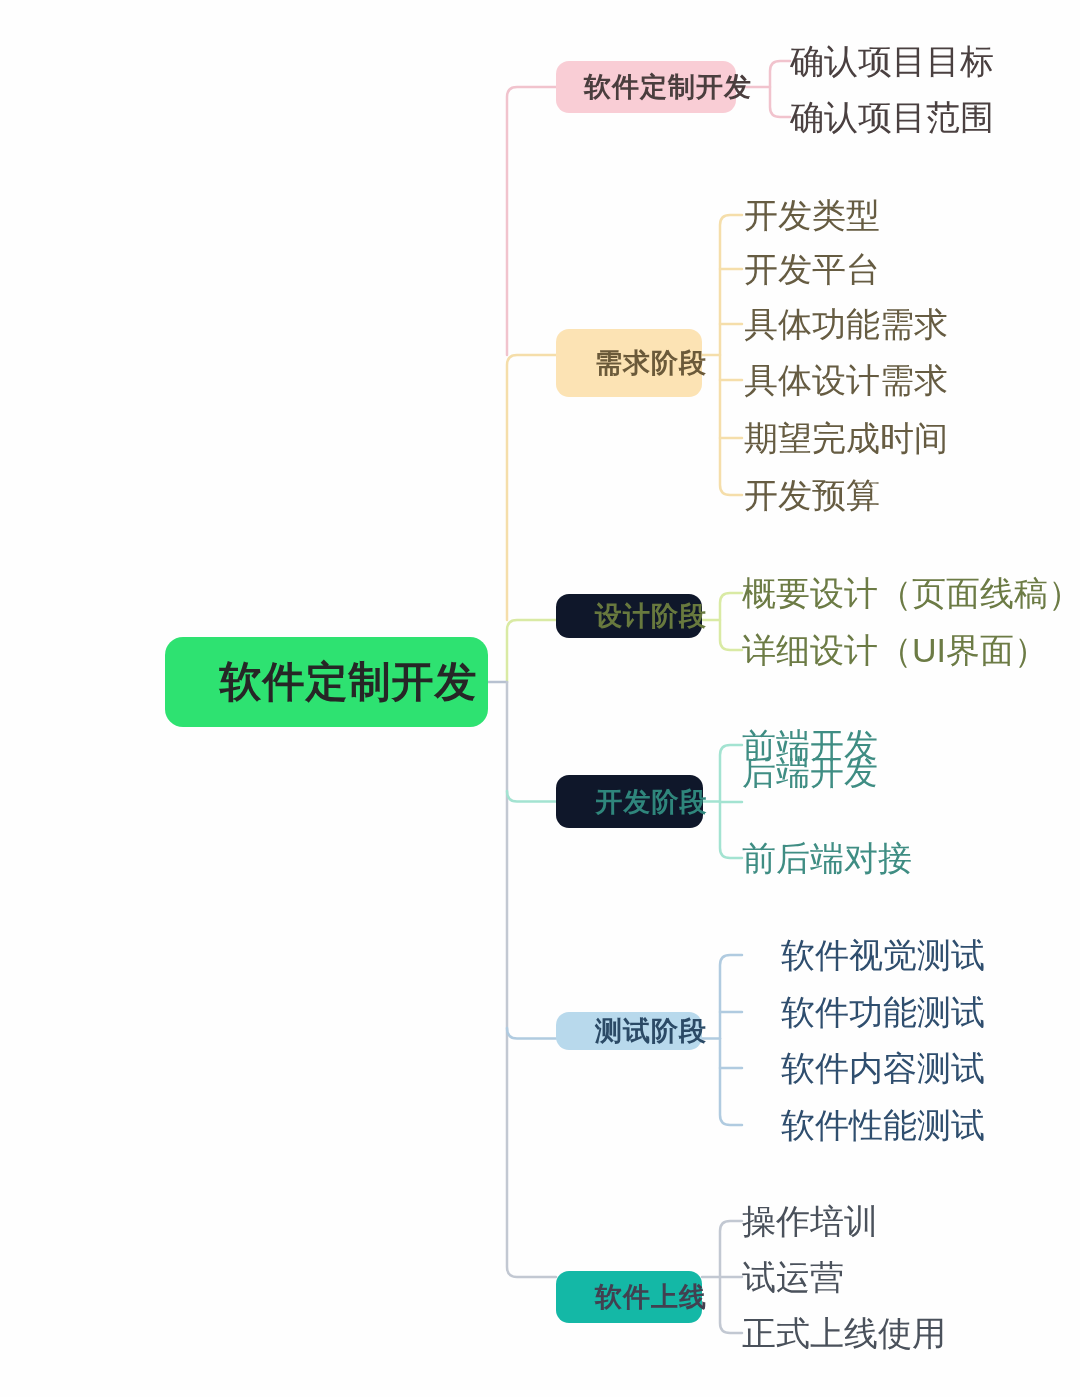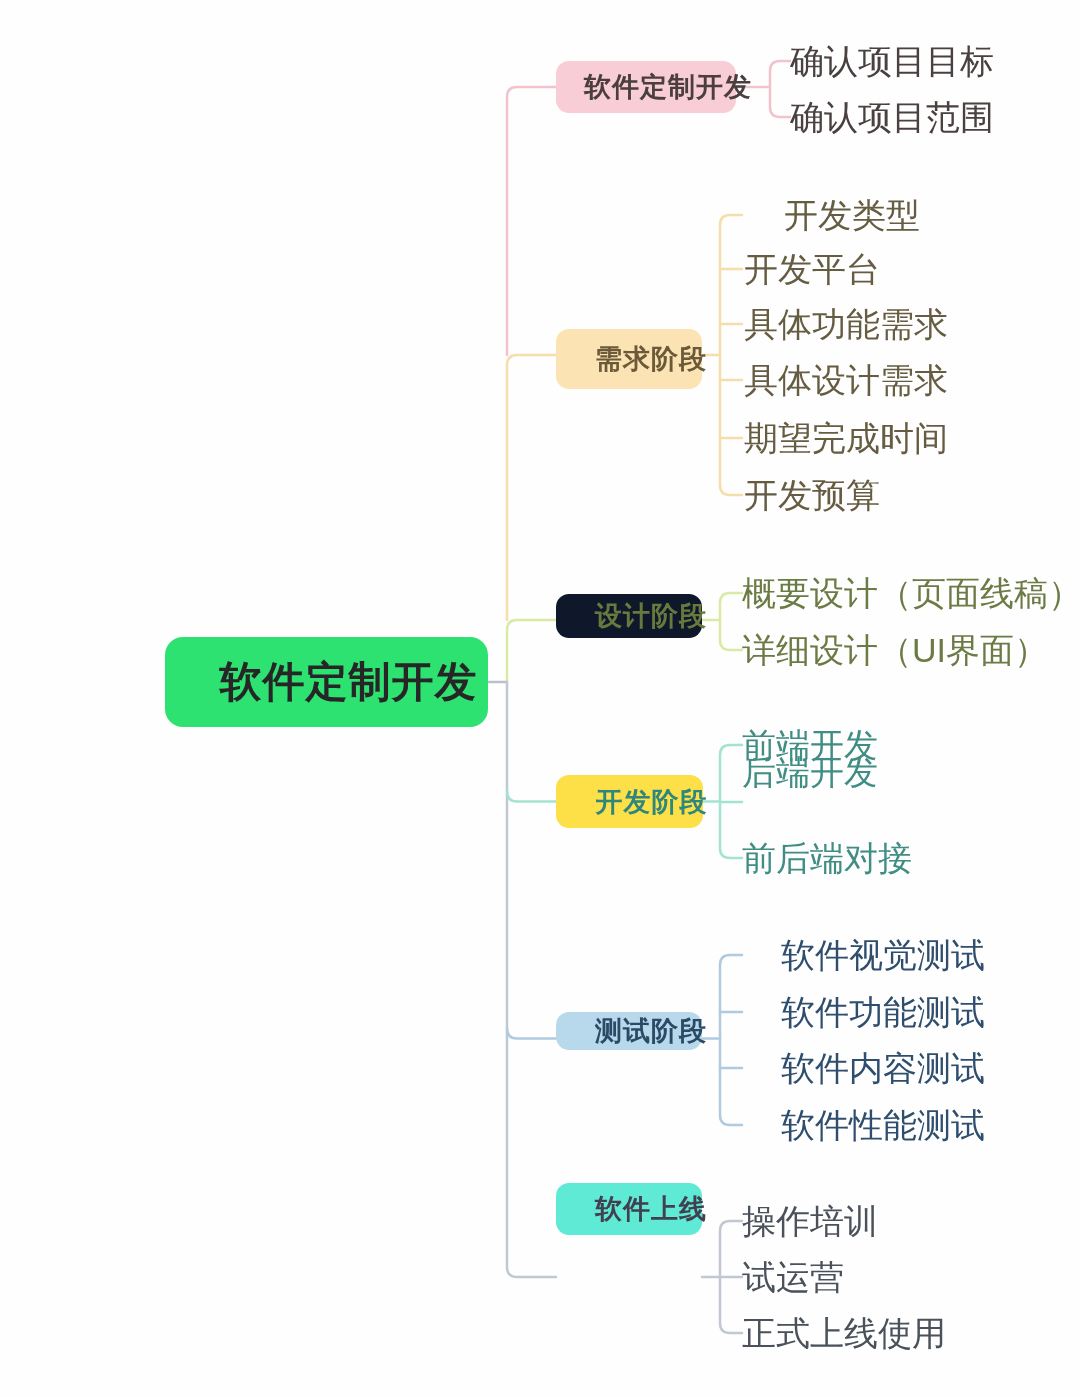--- a/index.html
+++ b/index.html
@@ -39,25 +39,25 @@
     color: #262626;
     letter-spacing: 1px;
   }
   .stage {
     border-radius: 13px;
     font-size: 27px;
     font-weight: bold;
     letter-spacing: 1px;
   }
   .stage-1 { left: 556px; top: 61px;   width: 180px; height: 52px; background: #f9cdd5; color: #4a3e3e; }
-  .stage-2 { left: 556px; top: 329px;  width: 146px; height: 60px; background: #fce3b4; color: #6b5a3a; }
+  .stage-2 { left: 556px; top: 329px;  width: 146px; height: 68px; background: #fce3b4; color: #6b5a3a; }
   .stage-3 { left: 556px; top: 594px;  width: 146px; height: 44px; background: #0f172a; color: #68793e; }
-  .stage-4 { left: 556px; top: 775px;  width: 147px; height: 53px; background: #fde047; color: #2f867c; }
+  .stage-4 { left: 556px; top: 775px;  width: 147px; height: 53px; background: #0f172a; color: #2f867c; }
   .stage-5 { left: 556px; top: 1012px; width: 146px; height: 38px; background: #b8d9ec; color: #2b4a66; }
-  .stage-6 { left: 556px; top: 1183px; width: 146px; height: 52px; background: #5eead4; color: #424050; }
+  .stage-6 { left: 556px; top: 1271px; width: 146px; height: 52px; background: #14b8a6; color: #424050; }
   .leaf {
     position: absolute;
     height: 34px;
     line-height: 34px;
     font-size: 34px;
     white-space: nowrap;
   }
   .lf-1 { color: #4a4040; }
   .lf-2 { color: #665c42; }
   .lf-3 { color: #6c7b45; }
@@ -138,21 +138,21 @@
   <div class="node stage stage-5">
     <span>测试阶段</span>
   </div>
   <div class="node stage stage-6">
     <span>软件上线</span>
   </div>
 
   <div class="leaf lf-1" style="left:790px; top:44px;">确认项目目标</div>
   <div class="leaf lf-1" style="left:790px; top:100px;">确认项目范围</div>
 
-  <div class="leaf lf-2" style="left:784px; top:198px;text-align:right;">开发类型</div>
+  <div class="leaf lf-2" style="left:744px; top:198px;text-align:right;">开发类型</div>
   <div class="leaf lf-2" style="left:744px; top:252px;">开发平台</div>
   <div class="leaf lf-2" style="left:744px; top:307px;">具体功能需求</div>
   <div class="leaf lf-2" style="left:744px; top:363px;">具体设计需求</div>
   <div class="leaf lf-2" style="left:744px; top:421px;">期望完成时间</div>
   <div class="leaf lf-2" style="left:744px; top:478px;">开发预算</div>
 
   <div class="leaf lf-3" style="left:742px; top:576px;">概要设计（页面线稿）</div>
   <div class="leaf lf-3" style="left:742px; top:633px;">详细设计（UI界面）</div>
 
   <div class="leaf lf-4" style="left:742px; top:728px;">前端开发</div>

